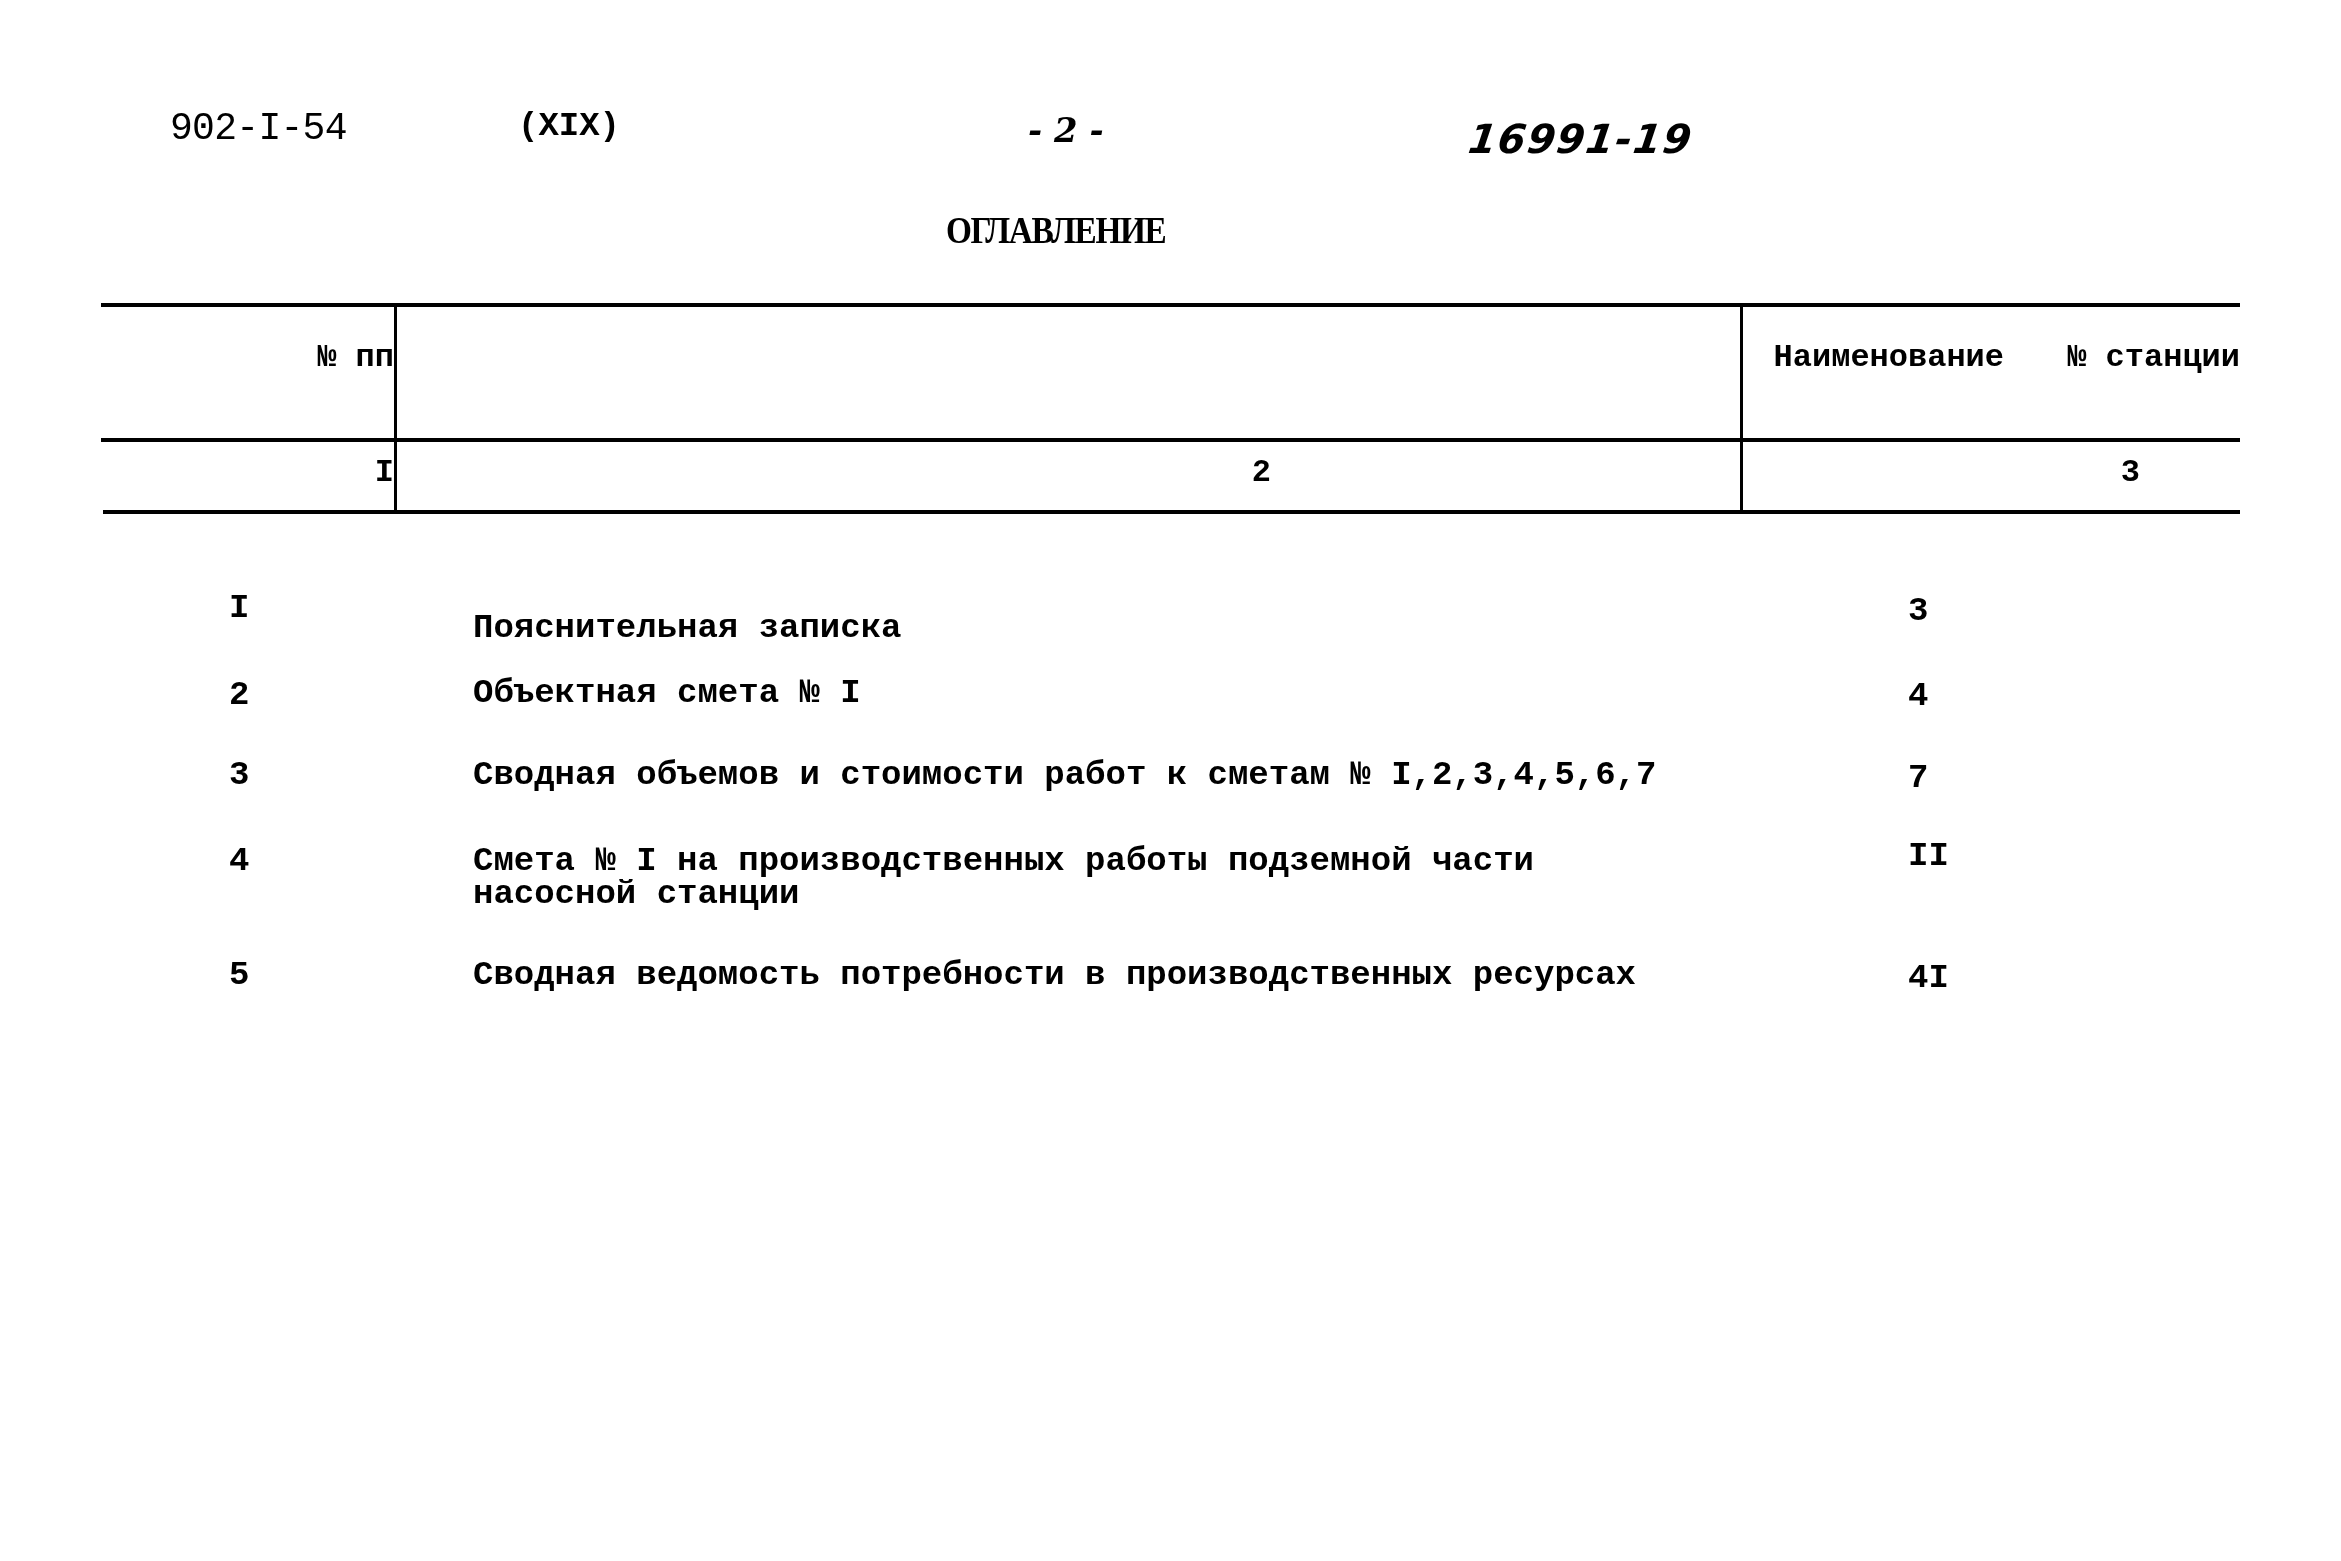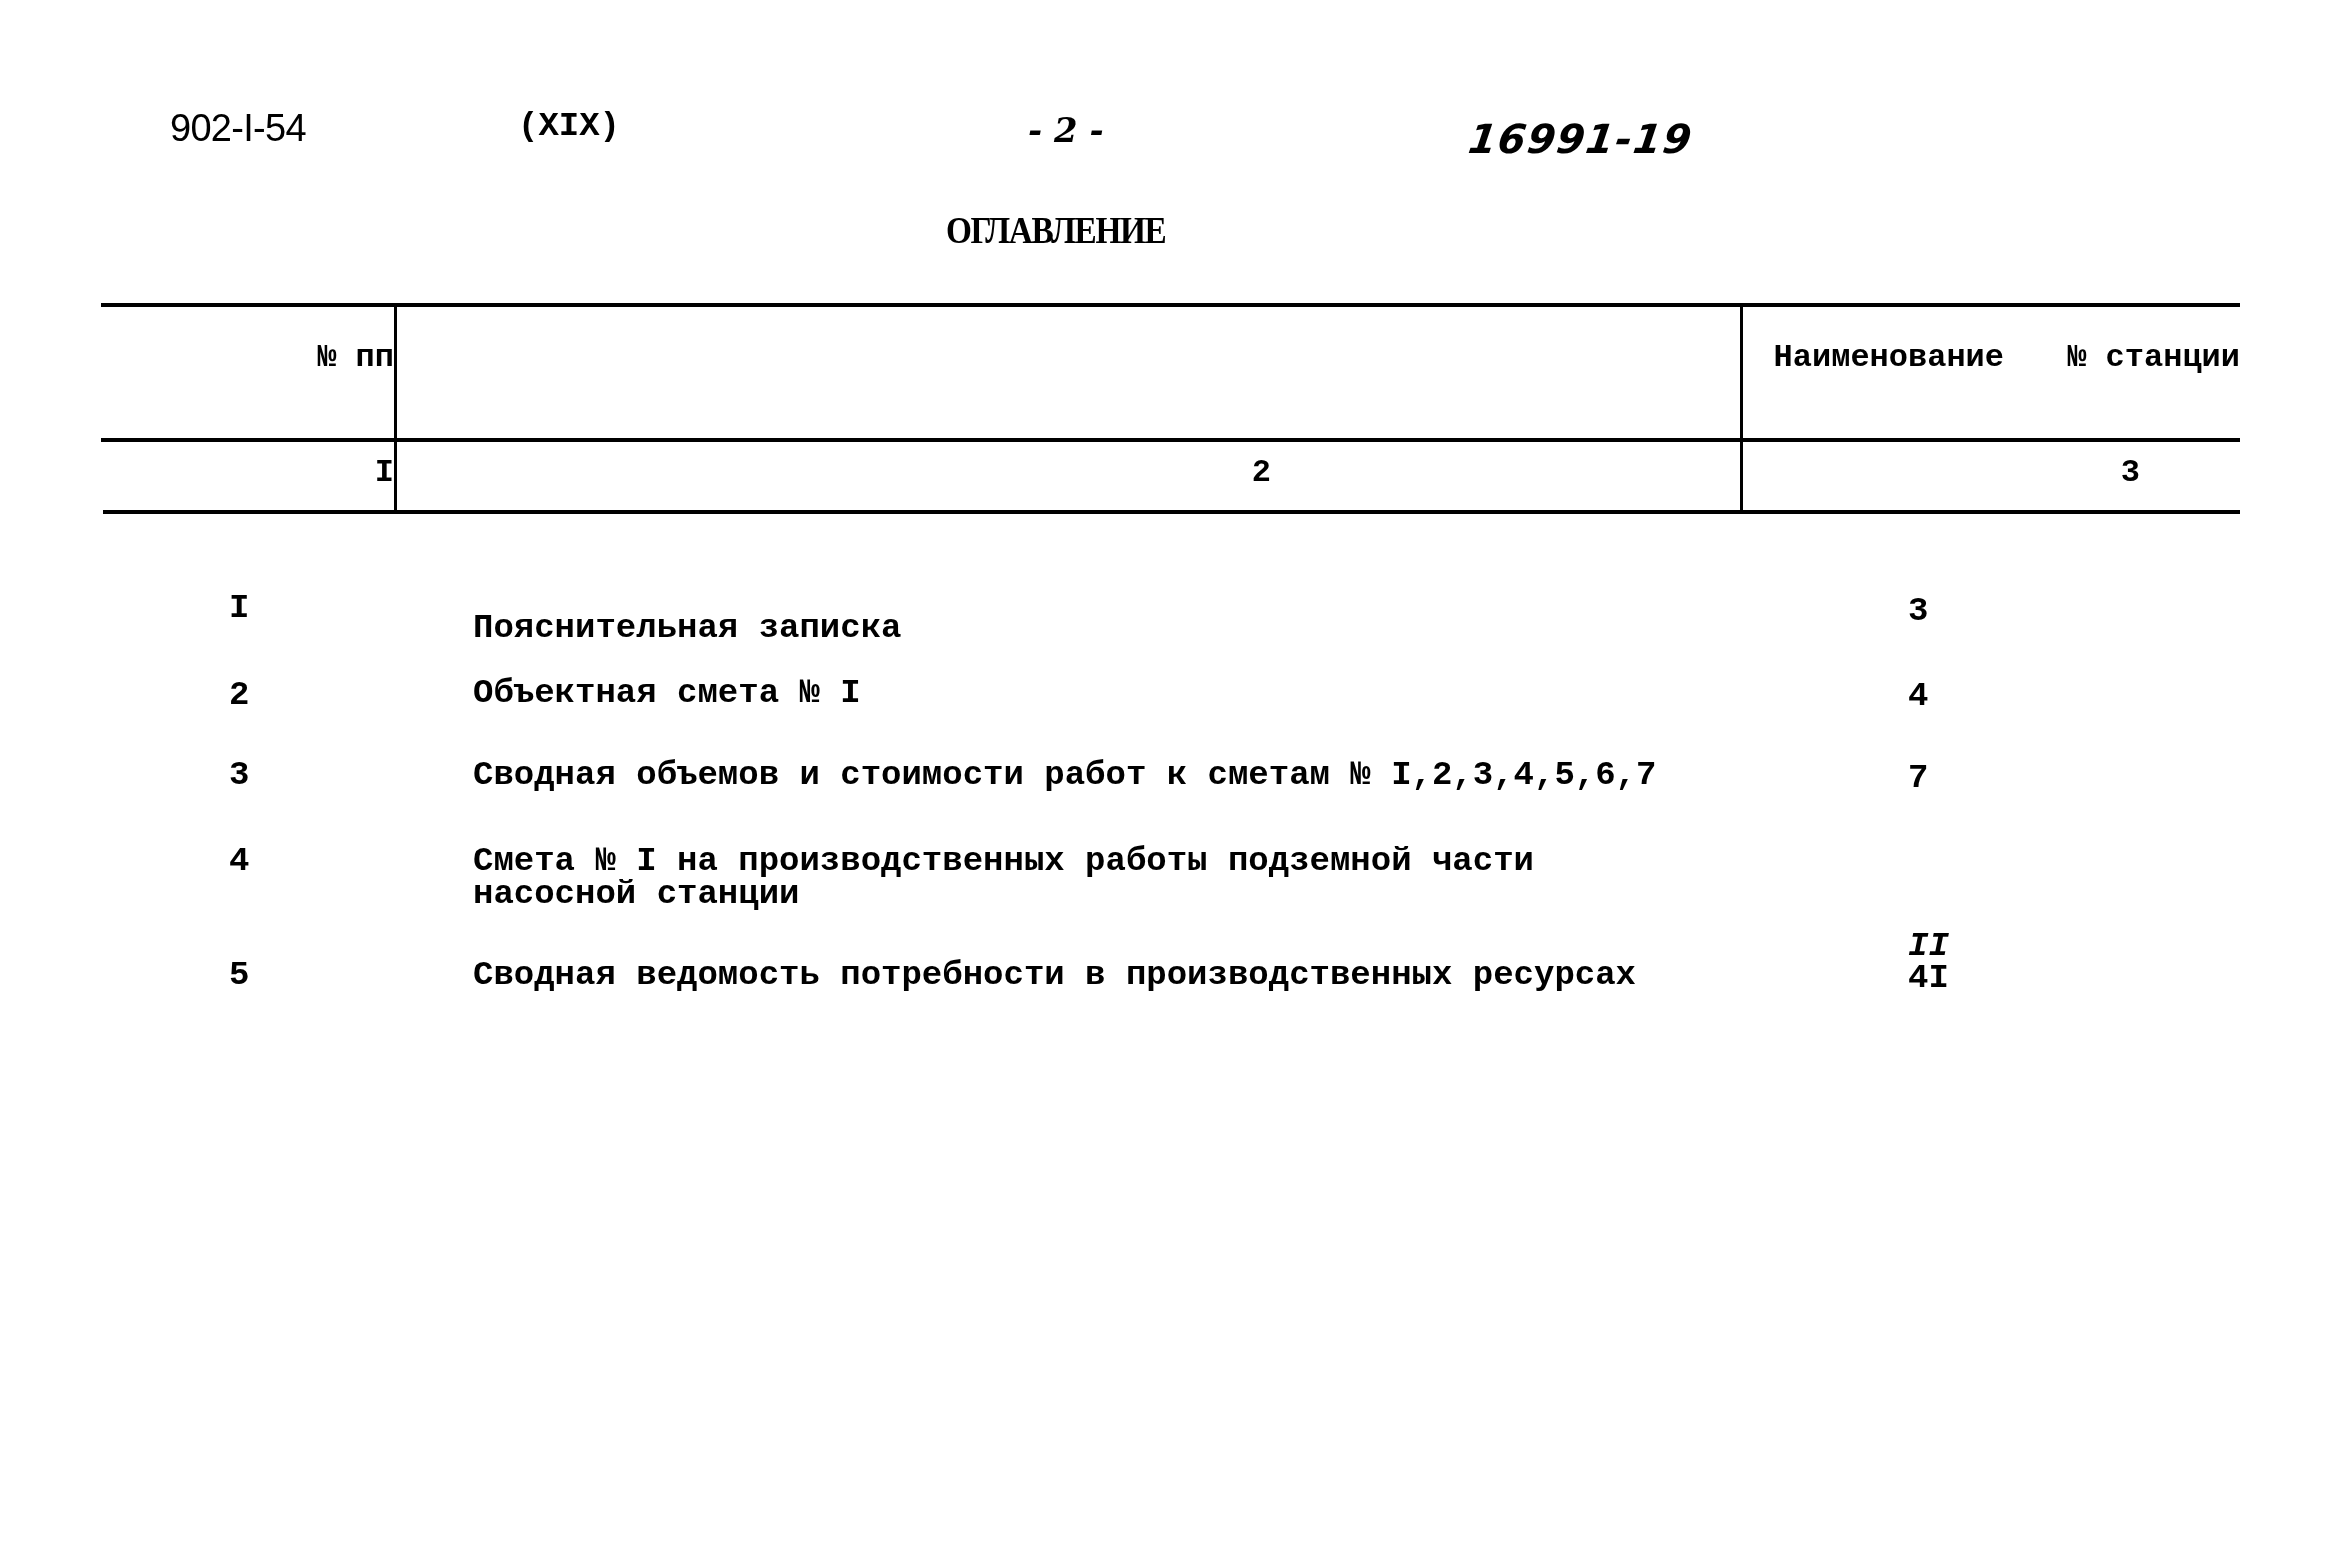--- a/index.html
+++ b/index.html
@@ -1,19 +1,19 @@
 <!DOCTYPE html>
 <html style="font-size:11.8px"><head>
   <meta charset="utf-8">
   <style>
     html, body { margin: 0; padding: 0; background: #ffffff; }
     body { width: 2342px; height: 1561px; position: relative; overflow: hidden; color: #000; }
     .tw { font-family: "Liberation Mono", "DejaVu Sans Mono", monospace; font-weight: bold; position: absolute; white-space: nowrap; }
     .hdr { font-size: 34px; }
-    #doc-code { left: 170px; top: 107px; font-family: Liberation Sans, sans-serif; font-weight: normal; font-size: 38px; letter-spacing: -0.7px; }
+    #doc-code { left: 170px; top: 107px; font-family: Liberation Mono, monospace; font-weight: normal; font-size: 38px; letter-spacing: -0.7px; }
     #series { left: 518px; top: 107px; }
     #page-num { left: 1028px; top: 110px; font-family: "DejaVu Serif", serif; font-style: italic; }
     #doc-number { left: 1469px; top: 116px; font-family: "DejaVu Sans", sans-serif; font-style: italic; font-weight: bold; font-size: 40px; letter-spacing: 1.5px; transform: skewX(-8deg); }
     #toc-title { left: 946px; top: 209px; font-family: "Liberation Serif", serif; font-size: 37px; letter-spacing: -1.5px; transform: scaleX(0.9); transform-origin: left; }
     .hline { position: absolute; background: #000; height: 3.7px; }
     .vline { position: absolute; background: #000; width: 2.9px; }
     .cell { font-size: 32px; text-align: right; }
     .row-num { font-size: 34px; }
     .row-text { font-size: 34px; line-height: 32px; }
     .row-page { font-size: 34px; }
@@ -59,21 +59,21 @@
     </div>
     <div>
       <div class="tw row-num" style="left:229px; top:756px;">3</div>
       <div class="tw row-text" style="left:473px; top:759px;">Сводная объемов и стоимости работ к сметам № I,2,3,4,5,6,7</div>
       <div class="tw row-page" style="left:1908px; top:759px;">7</div>
     </div>
     <div>
       <div class="tw row-num" style="left:229px; top:842px;">4</div>
       <div class="tw row-text" style="left:473px; top:845px;">Смета № I на производственных работы подземной части</div>
       <div class="tw row-text" style="left:473px; top:878px;">насосной станции</div>
-      <div class="tw row-page" style="left:1908px; top:927px;font-style:italic;">II</div>
+      <div class="tw row-page" style="left:1908px; top:837px;">II</div>
     </div>
     <div>
       <div class="tw row-num" style="left:229px; top:956px;">5</div>
       <div class="tw row-text" style="left:473px; top:959px;">Сводная ведомость потребности в производственных ресурсах</div>
       <div class="tw row-page" style="left:1908px; top:959px;">4I</div>
     </div>
   </div>
 
 </div>
 

